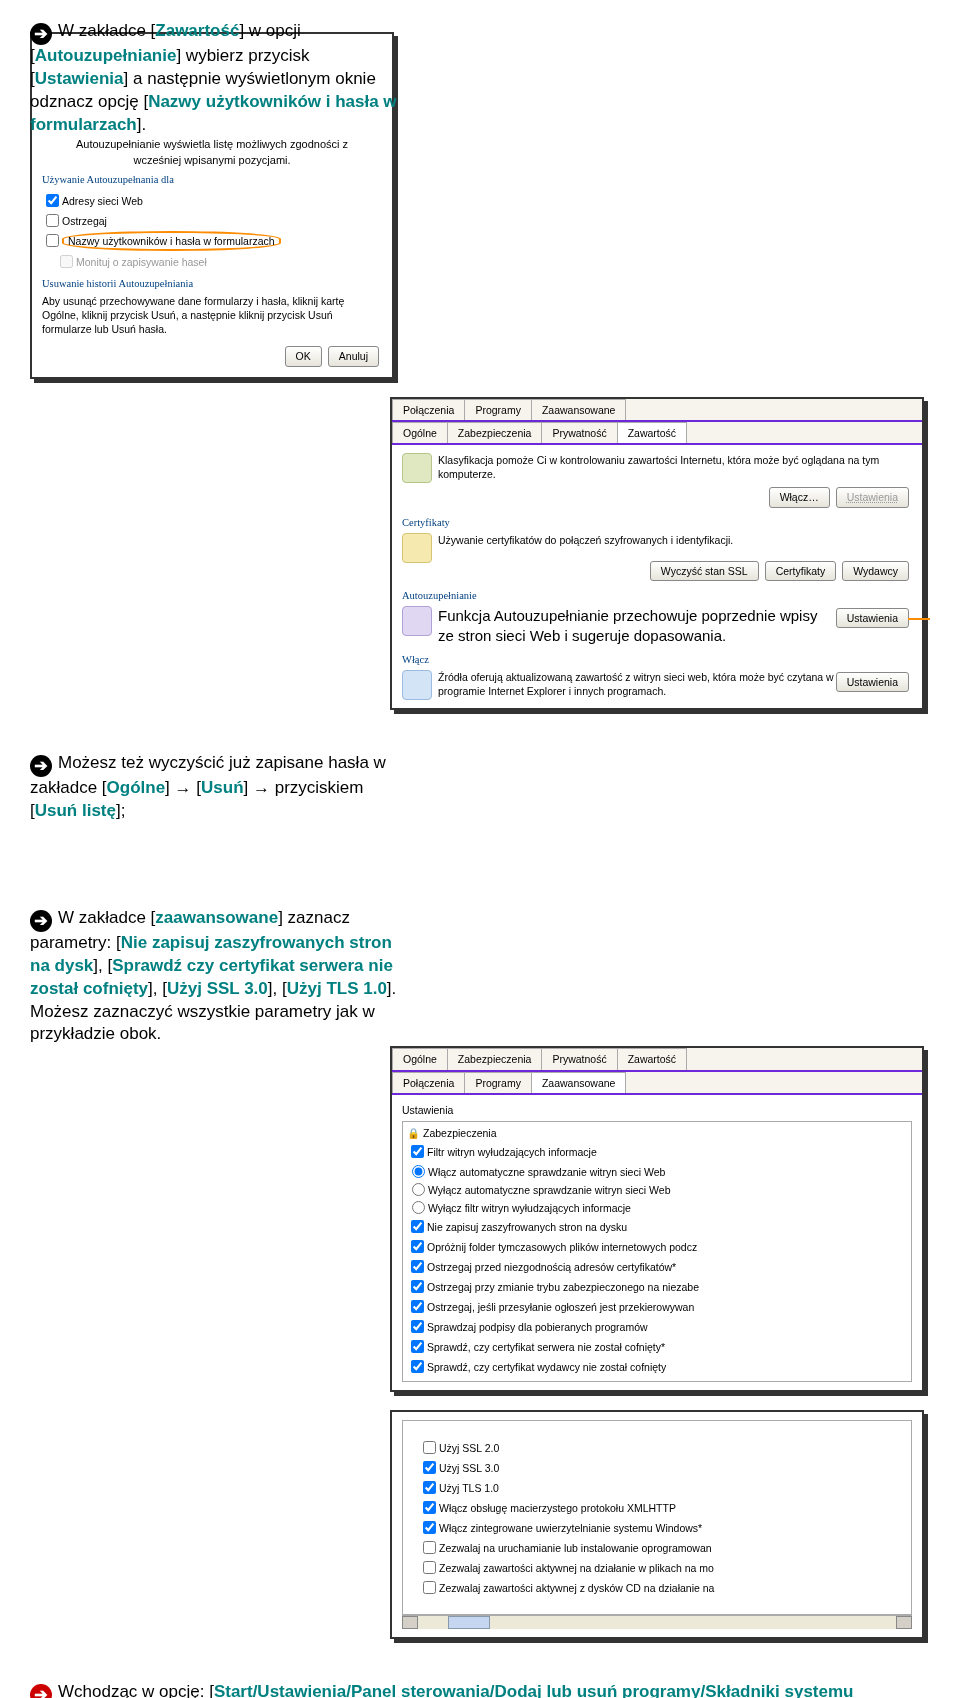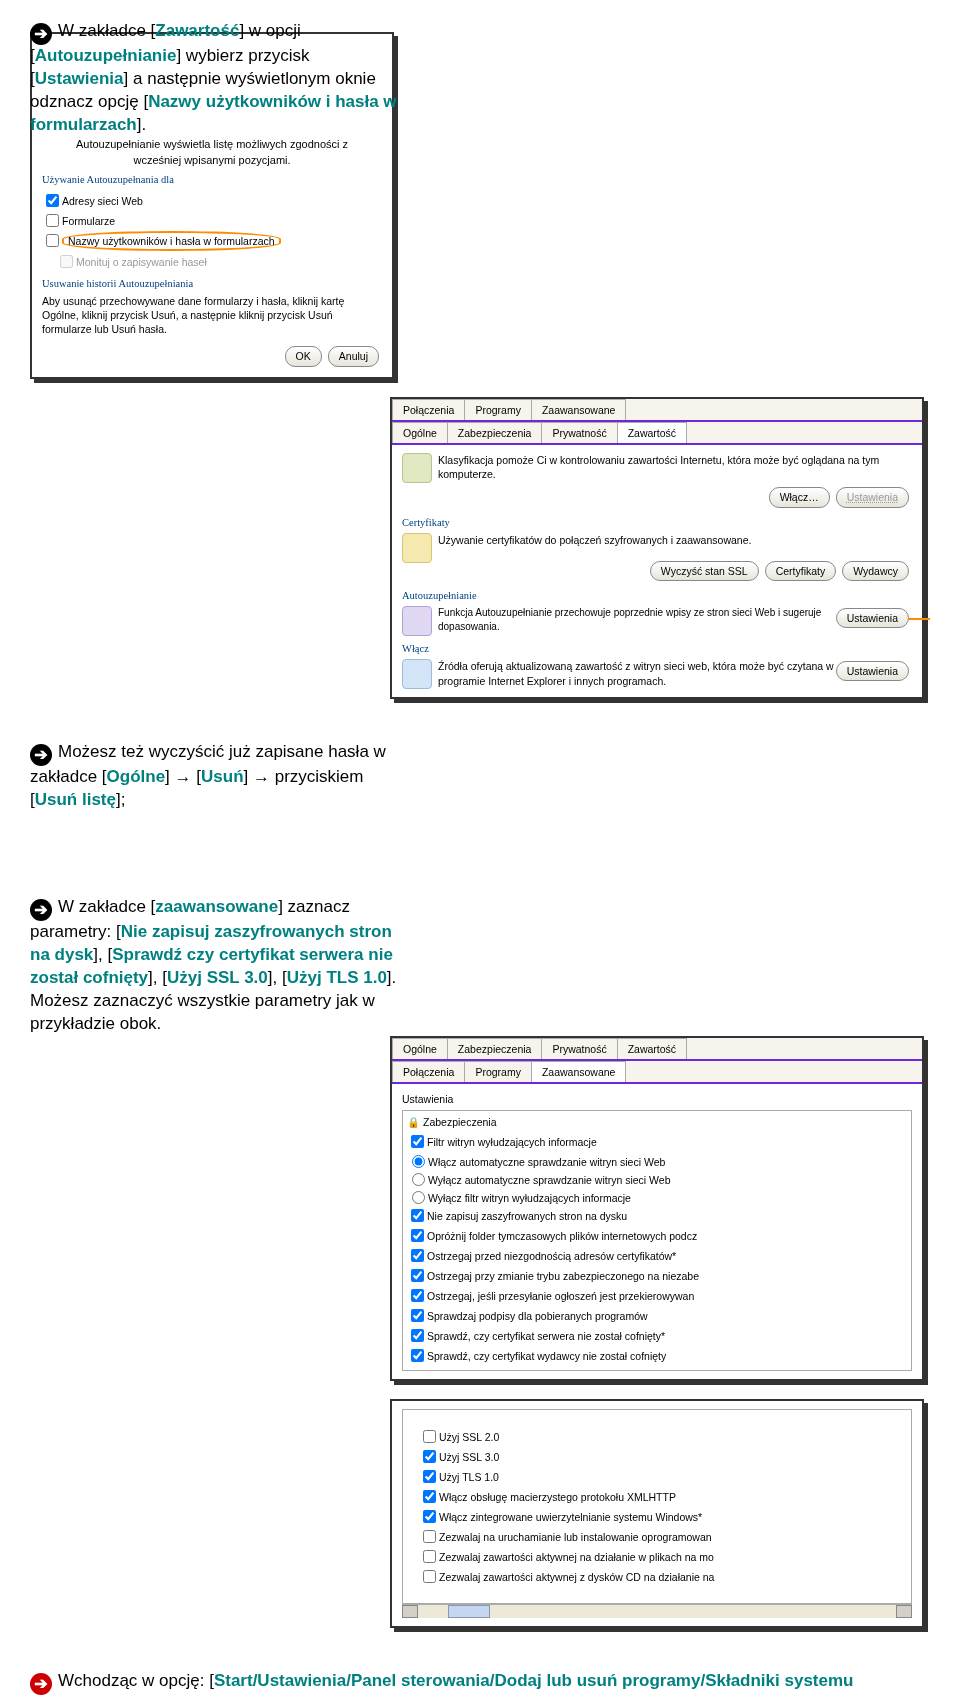--- a/index.html
+++ b/index.html
@@ -56,21 +56,21 @@
   }
   .mock .tab.active { background: #fff; font-weight: normal; }
   .mock .body { padding: 8px 10px; background: #fff; }
   .mock .group-title { color: #004080; font-size: 10.5px; margin: 6px 0 3px; font-family: Liberation Serif, serif; }
   .mock .btn {
     display: inline-block;
     border: 1px solid #888;
     background: linear-gradient(#fff,#e6e4da);
     padding: 2px 10px;
     font-size: 10.5px;
-    border-radius: 10px;
+    border-radius: 3px;
     margin: 2px 3px 2px 0;
   }
   .mock .btn.dashed { color: #999; text-decoration: underline dotted; }
   .mock .chk { font-size: 10.5px; margin: 1px 0; }
   .mock input[type=checkbox] { vertical-align: -2px; margin-right: 3px; }
   .mock input[type=radio] { vertical-align: -2px; margin-right: 3px; }
   .mock .icon-sq {
     display: inline-block;
     width: 28px; height: 28px;
     vertical-align: top;
@@ -125,21 +125,21 @@
       <div class="leftcol">
         <span class="arrow-bullet">➔</span><span>W zakładce [</span><span class="tealb">Zawartość</span><span>] w opcji [</span><span class="tealb">Autouzupełnianie</span><span>] wybierz przycisk [</span><span class="tealb">Ustawienia</span><span>] a następnie wyświetlonym oknie odznacz opcję [</span><span class="tealb">Nazwy użytkowników i hasła w formularzach</span><span>].</span>
       </div>
 
       <div class="mock" style="width:360px; margin-top:12px;">
         <div class="body">
           <div class="txtline">Autouzupełnianie wyświetla listę możliwych zgodności z</div>
           <div class="txtline">wcześniej wpisanymi pozycjami.</div>
           <div class="group-title">Używanie Autouzupełnania dla</div>
           <div class="chk"><input type="checkbox" checked="" style=""><span>Adresy sieci Web</span></div>
-          <div class="chk"><input type="checkbox" style=""><span>Formularze</span></div>
+          <div class="chk"><input type="checkbox" style=""><span>Ostrzegaj</span></div>
           <div class="chk"><input type="checkbox" style=""><span class="ellipse-highlight">Nazwy użytkowników i hasła w formularzach</span></div>
           <div class="chk" style="color:#999; padding-left:14px;"><input type="checkbox" disabled="" style=""><span>Monituj o zapisywanie haseł</span></div>
           <div class="group-title">Usuwanie historii Autouzupełniania</div>
           <div style="font-size:10.5px;">Aby usunąć przechowywane dane formularzy i hasła, kliknij kartę Ogólne, kliknij przycisk Usuń, a następnie kliknij przycisk Usuń formularze lub Usuń hasła.</div>
           <div style="text-align:right; margin-top:8px;">
             <span class="btn">OK</span>
             <span class="btn">Anuluj</span>
           </div>
         </div>
       </div>
@@ -166,32 +166,32 @@
               <div style="text-align:right; margin-top:4px;">
                 <span class="btn">Włącz…</span>
                 <span class="btn dashed">Ustawienia</span>
               </div>
             </div>
           </div>
           <div class="group-title">Certyfikaty</div>
           <div style="display:flex;">
             <span class="icon-sq" style="background:#f5e9b0; border-color:#d6c471;"></span>
             <div style="flex:1; font-size:10.5px;">
-              <div>Używanie certyfikatów do połączeń szyfrowanych i zaawansowane.</div>
+              <div>Używanie certyfikatów do połączeń szyfrowanych i identyfikacji.</div>
               <div style="text-align:right; margin-top:12px;">
                 <span class="btn">Wyczyść stan SSL</span>
                 <span class="btn">Certyfikaty</span>
                 <span class="btn">Wydawcy</span>
               </div>
             </div>
           </div>
           <div class="group-title">Autouzupełnianie</div>
           <div style="display:flex;">
             <span class="icon-sq" style="background:#e0d7f2; border-color:#b2a1d4;"></span>
-            <div style="flex:1; font-size:10px;">
+            <div style="flex:1; font-size:15px;">
               <div>Funkcja Autouzupełnianie przechowuje poprzednie wpisy ze stron sieci Web i sugeruje dopasowania.</div>
             </div>
             <span class="btn ellipse-highlight ellipse-long" style="height:14px;">Ustawienia</span>
           </div>
           <div class="group-title">Włącz</div>
           <div style="display:flex;">
             <span class="icon-sq" style="background:#d4e4f7; border-color:#9bbbe0;"></span>
             <div style="flex:1; font-size:10.5px;">
               <div>Źródła oferują aktualizowaną zawartość z witryn sieci web, która może być czytana w programie Internet Explorer i innych programach.</div>
             </div>

